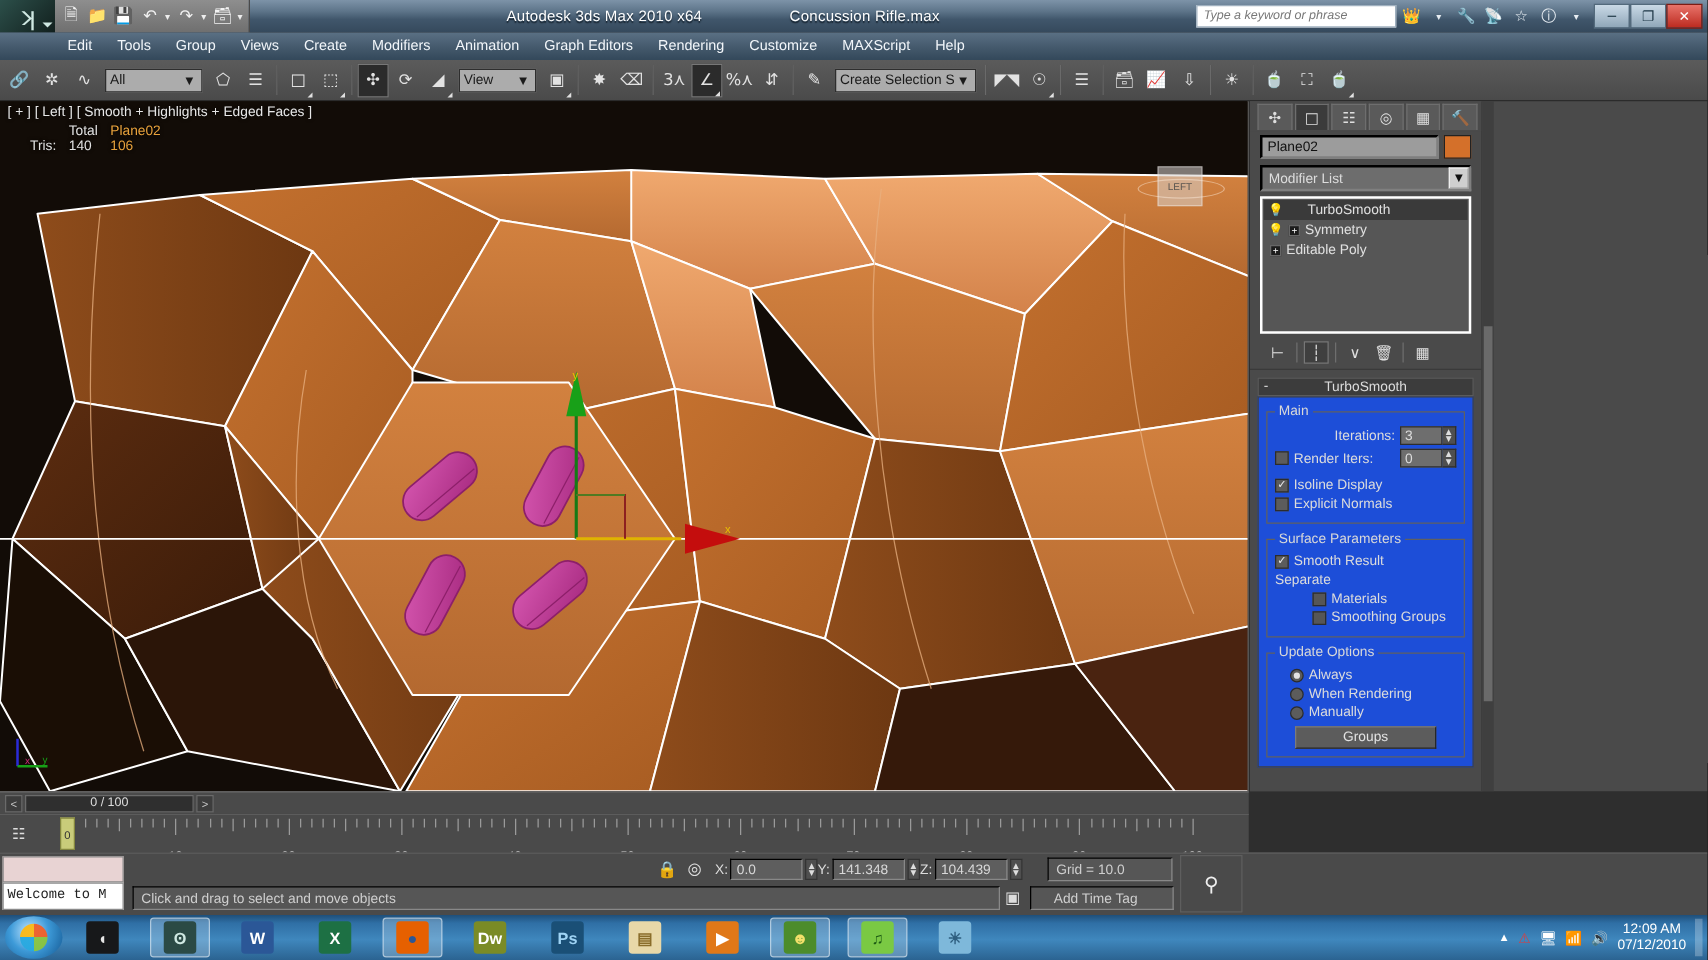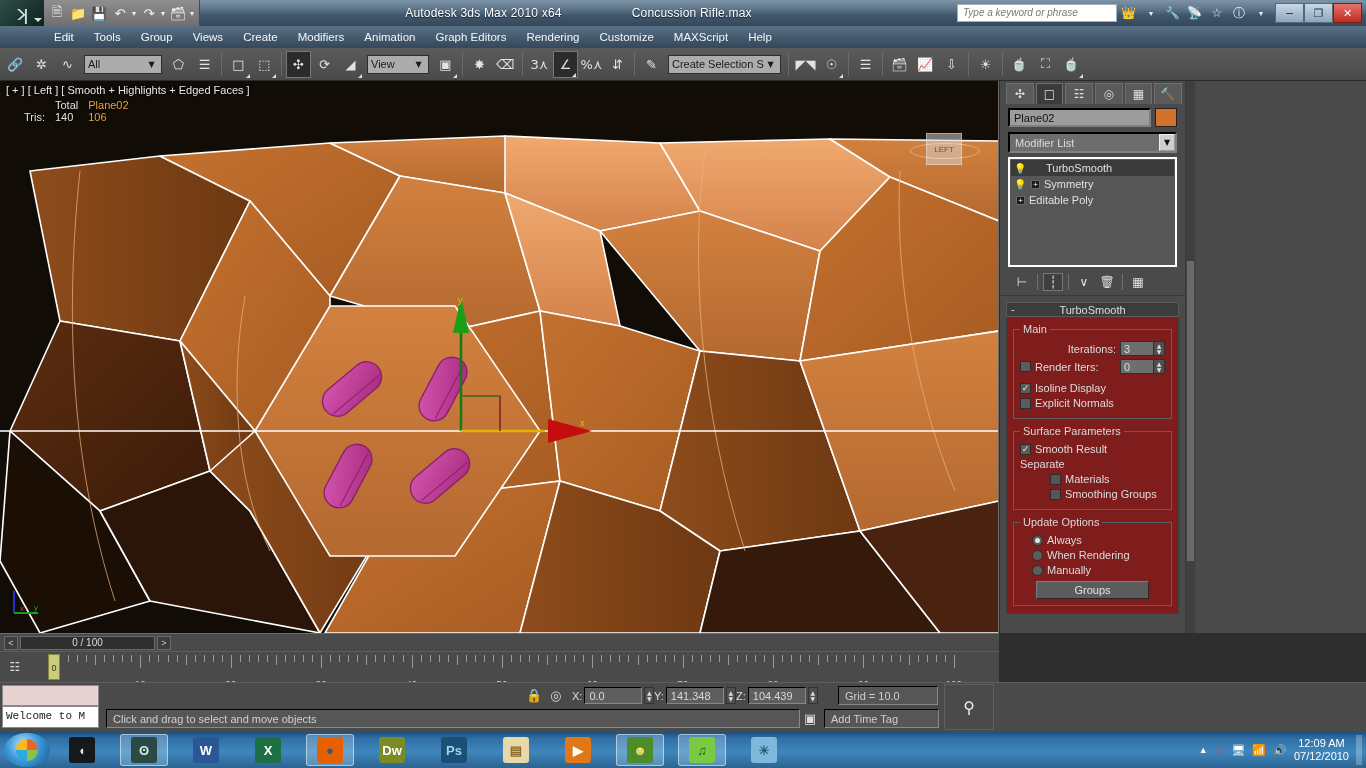--- a/index.html
+++ b/index.html
@@ -108,21 +108,21 @@
   .stk-tools .sb { width:20px;height:18px; display:flex;align-items:center;justify-content:center;
     color:#e0e0e0; font-size:12px; font-family:"DejaVu Sans",sans-serif;}
   .stk-tools .sb.boxed { border:1px solid #777; background:#3f3f3f;}
   .stk-tools .vsep { width:1px;height:16px;background:#6e6e6e;margin:0 2px;}
 
   .rollout { margin:6px 6px 0 6px; background:#4a4a4a; }
   .ro-head { height:15px; background:#3c3c3c; color:#dcdcdc; font-size:11px;
     display:flex; align-items:center; justify-content:center; position:relative;
     border:1px solid #5b5b5b;}
   .ro-head .mn { position:absolute; left:4px; top:0px; font-size:11px;}
-  .ro-body { border:1px solid #3f3f3f; padding:5px 6px 7px 6px; background:#7f1d1d;}
+  .ro-body { border:1px solid #3f3f3f; padding:5px 6px 7px 6px; background:#1d4ed8;}
   fieldset.grp { border:1px solid #606060; margin:0 0 6px 0; padding:3px 6px 6px 6px;}
   fieldset.grp legend { font-size:11px; color:#d8d8d8; padding:0 3px;}
   .row { display:flex; align-items:center; gap:4px; margin:3px 0; font-size:11px; color:#dcdcdc;}
   .row.right { justify-content:flex-end; }
   .spin { display:flex; align-items:stretch; }
   .spin .sv { width:34px; height:15px; background:#6e6e6e; border:1px solid #2e2e2e;
     color:#dcdcdc; font-size:11px; padding:0 3px; display:flex;align-items:center;}
   .spin .sa { width:11px; background:#4f4f4f; border:1px solid #2e2e2e; border-left:none;
     display:flex; flex-direction:column; align-items:center; justify-content:center;
     font-size:6px; line-height:6px; color:#ddd; font-family:"DejaVu Sans",sans-serif;}
@@ -177,21 +177,21 @@
     font-size:11px; color:#ddd;}
   .xyzfield { width:58px; height:17px; background:#5e5e5e; border:1px inset #343434;
     color:#d8d8d8; font-size:11px; padding:0 4px; display:flex;align-items:center;}
   .xyzspin { width:10px;height:17px; background:#4f4f4f; border:1px solid #333;
     display:flex;flex-direction:column;align-items:center;justify-content:center;
     font-size:6px;line-height:6px;color:#ddd; font-family:"DejaVu Sans",sans-serif;}
   .gridfield { width:100px;height:19px; background:#565656; border:1px inset #343434;
     color:#cfcfcf; font-size:11px; display:flex;align-items:center;padding-left:6px;margin-left:14px;}
   .timetag { position:absolute; left:824px; top:26px; width:115px;height:19px;
     background:#565656;border:1px inset #343434; color:#cfcfcf; font-size:11px;
-    display:flex;align-items:center;padding-left:6px;}
+    display:flex;align-items:center;padding-left:18px;}
   .keybtn { position:absolute; left:944px; top:683px; width:50px; height:48px;
     background:#4a4a4a; display:flex;align-items:center;justify-content:center;
     color:#eee; font-size:16px; font-family:"DejaVu Sans",sans-serif;
     border:1px solid #5e5e5e;}
 
   
   .desk { position:absolute; left:0; top:732px; width:1366px; height:36px;
     background:linear-gradient(180deg,#1e4f7a 0%,#2f6fa5 18%,#3f87bd 55%,#2b6391 100%);}
   .tb-start { position:absolute; left:4px; top:1px; width:46px;height:34px; border-radius:50%;
     background:radial-gradient(circle at 42% 36%,#bfe4ff 0%,#3d9ad8 45%,#12558f 100%);

